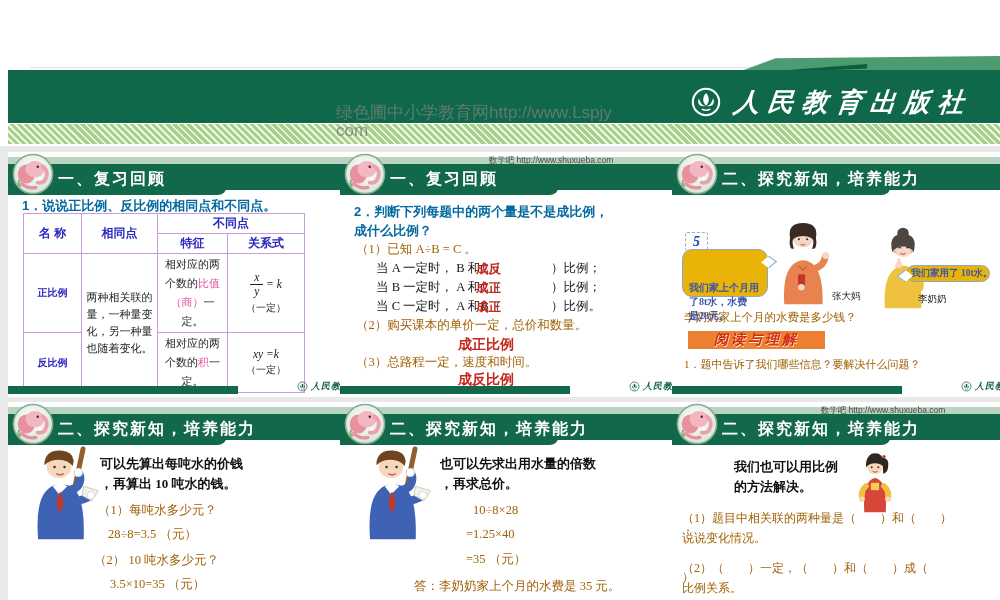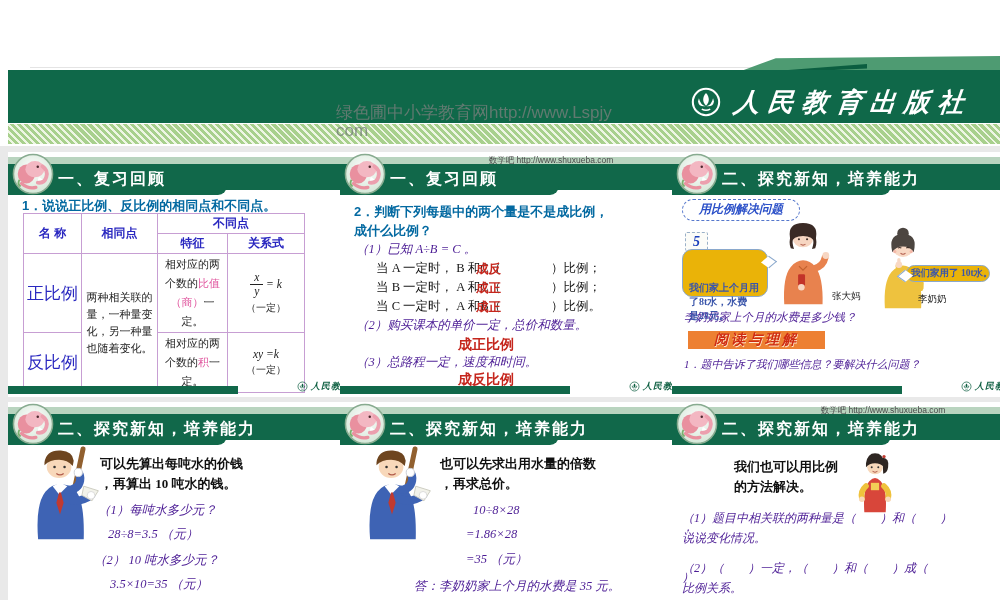--- a/index.html
+++ b/index.html
@@ -43,29 +43,29 @@
   .sl-wm{ position:absolute; top:3px; left:0; width:100%; text-align:center; color:#4a4a4a;
           font-size:8.5px; transform:translateX(22px); z-index:5; }
   .sfoot{ position:absolute; left:0; top:234px; width:230px; height:8px; background:var(--green2); }
   .slogo{ position:absolute; right:5px; top:228px; display:flex; align-items:center; color:#0d5f41; }
   .slogo svg{ width:11px; height:11px; }
   .slogo span{ margin-left:3px; font-family:var(--serif); font-style:italic; font-weight:bold;
                font-size:9px; letter-spacing:1px; white-space:nowrap; }
 
   
   .qbold{ font-weight:bold; font-size:13px; color:#0369a1; white-space:nowrap; font-family:var(--sans); }
-  .body-serif{ font-family:var(--serif); font-size:12.5px; color:#4c1d95; white-space:nowrap;font-style:italic; }
+  .body-serif{ font-family:var(--serif); font-size:12.5px; color:#a16207; white-space:nowrap; }
   .hint{ font-weight:bold; font-size:13px; line-height:20px; color:#101010; font-family:var(--serif); }
   .redans{ color:var(--red); font-family:var(--serif); font-weight:bold; }
 
   
   table.cmp{ border-collapse:collapse; table-layout:fixed; font-family:var(--serif); }
   table.cmp td{ border:1px solid var(--tableb); text-align:center; vertical-align:middle; padding:1px 3px; }
   td.th{ color:var(--blue); font-weight:bold; font-size:12px; font-family:var(--sans); height:20px; }
-  td.rowname{ color:var(--blue); font-weight:normal; font-size:17px; font-family:var(--sans); }
+  td.rowname{ color:var(--blue); font-weight:bold; font-size:10px; font-family:var(--sans); }
   td.same{ font-size:11px; line-height:17px; text-align:left; padding:2px 6px; color:#222; }
   td.feat{ font-size:11px; line-height:19px; text-align:left; padding:2px 5px; color:#222; }
   td.feat .hl{ color:var(--pink); }
   td.form{ font-size:11.5px; color:#222; }
   .frac{ display:inline-block; vertical-align:middle; text-align:center; font-style:italic; line-height:1; }
   .frac .fn{ display:block; border-bottom:1px solid #222; padding:0 4px 1px; }
   .frac .fd{ display:block; padding-top:1px; }
   .eqit{ font-style:italic; }
   .fnote{ font-size:10px; margin-top:3px; }
 
@@ -300,21 +300,20 @@
   </div>
 
   <div class="slide" style="left:672px;top:152px">
     <div class="tstrip"></div>
     <div class="tbar"></div>
     <div class="tbar-ext"></div>
     <svg class="mascot">
         <use href="#mascot"></use>
       </svg>
     <div class="stitle">二、探究新知，培养能力</div>
-    <div class="topicbox" style="left:10px;top:47px;width:118px;height:22px">用比例解决问题</div>
     <div class="bookic" style="left:13px;top:80px;width:23px;height:19px">5</div>
     <svg class="abs" style="left:97px;top:66px;width:68px;height:88px">
         <use href="#woman1"></use>
       </svg>
     <svg class="abs" style="left:200px;top:74px;width:62px;height:84px">
         <use href="#woman2"></use>
       </svg>
     <div class="bubble pre" style="left:10px;top:97px;width:86px;height:48px;font-size:10px;line-height:14px;padding:3px 6px">
       <span class="tailr"></span>
       <span class="pre">我们家上个月用
@@ -366,21 +365,21 @@
     <svg class="mascot">
         <use href="#mascot"></use>
       </svg>
     <div class="stitle">二、探究新知，培养能力</div>
     <svg class="abs" style="left:10px;top:44px;width:84px;height:95px">
         <use href="#boy"></use>
       </svg>
     <div class="abs hint pre" style="left:100px;top:52px">也可以先求出用水量的倍数
 ，再求总价。</div>
     <div class="abs body-serif" style="left:133px;top:101px">10÷8×28</div>
-    <div class="abs body-serif" style="left:126px;top:125px">=1.86×28</div>
+    <div class="abs body-serif" style="left:126px;top:125px">=1.25×40</div>
     <div class="abs body-serif" style="left:126px;top:149px">=35 （元）</div>
     <div class="abs body-serif" style="left:74px;top:176px">答：李奶奶家上个月的水费是 35 元。</div>
 
   </div>
 
   <div class="slide" style="left:672px;top:402px">
     <div class="sl-wm">数学吧 http://www.shuxueba.com</div>
     <div class="tstrip"></div>
     <div class="tbar"></div>
     <div class="tbar-ext"></div>

